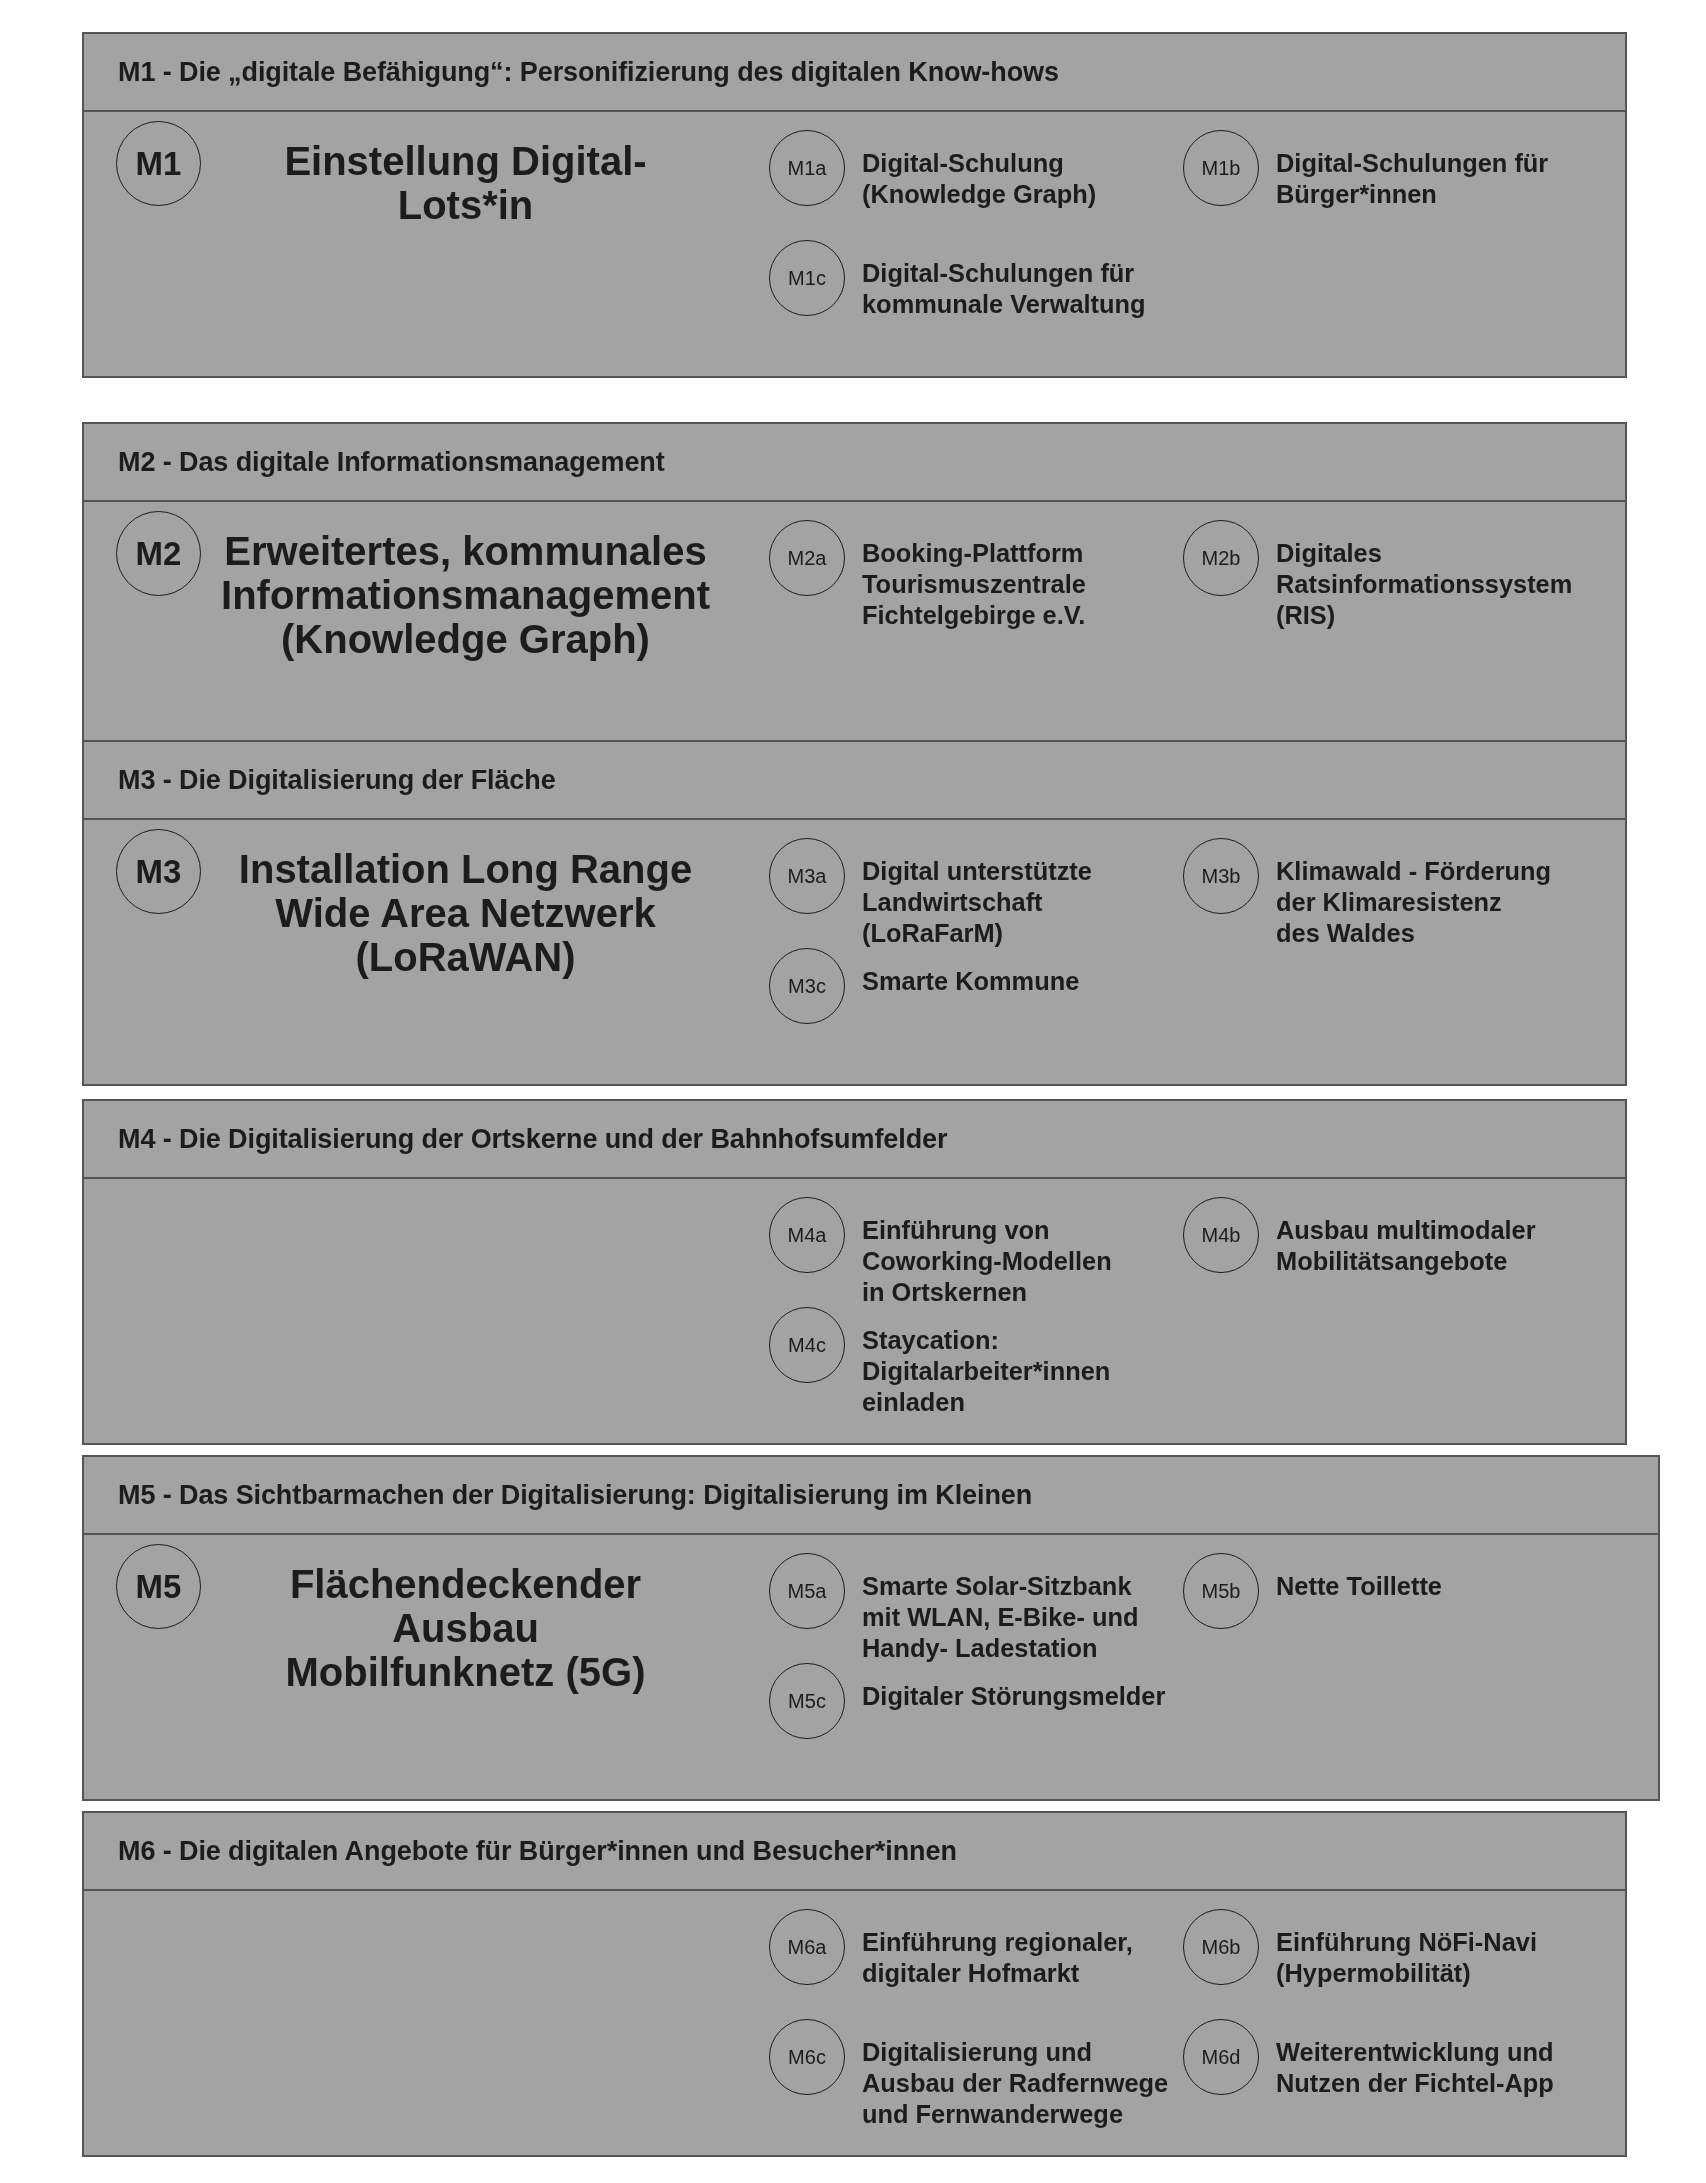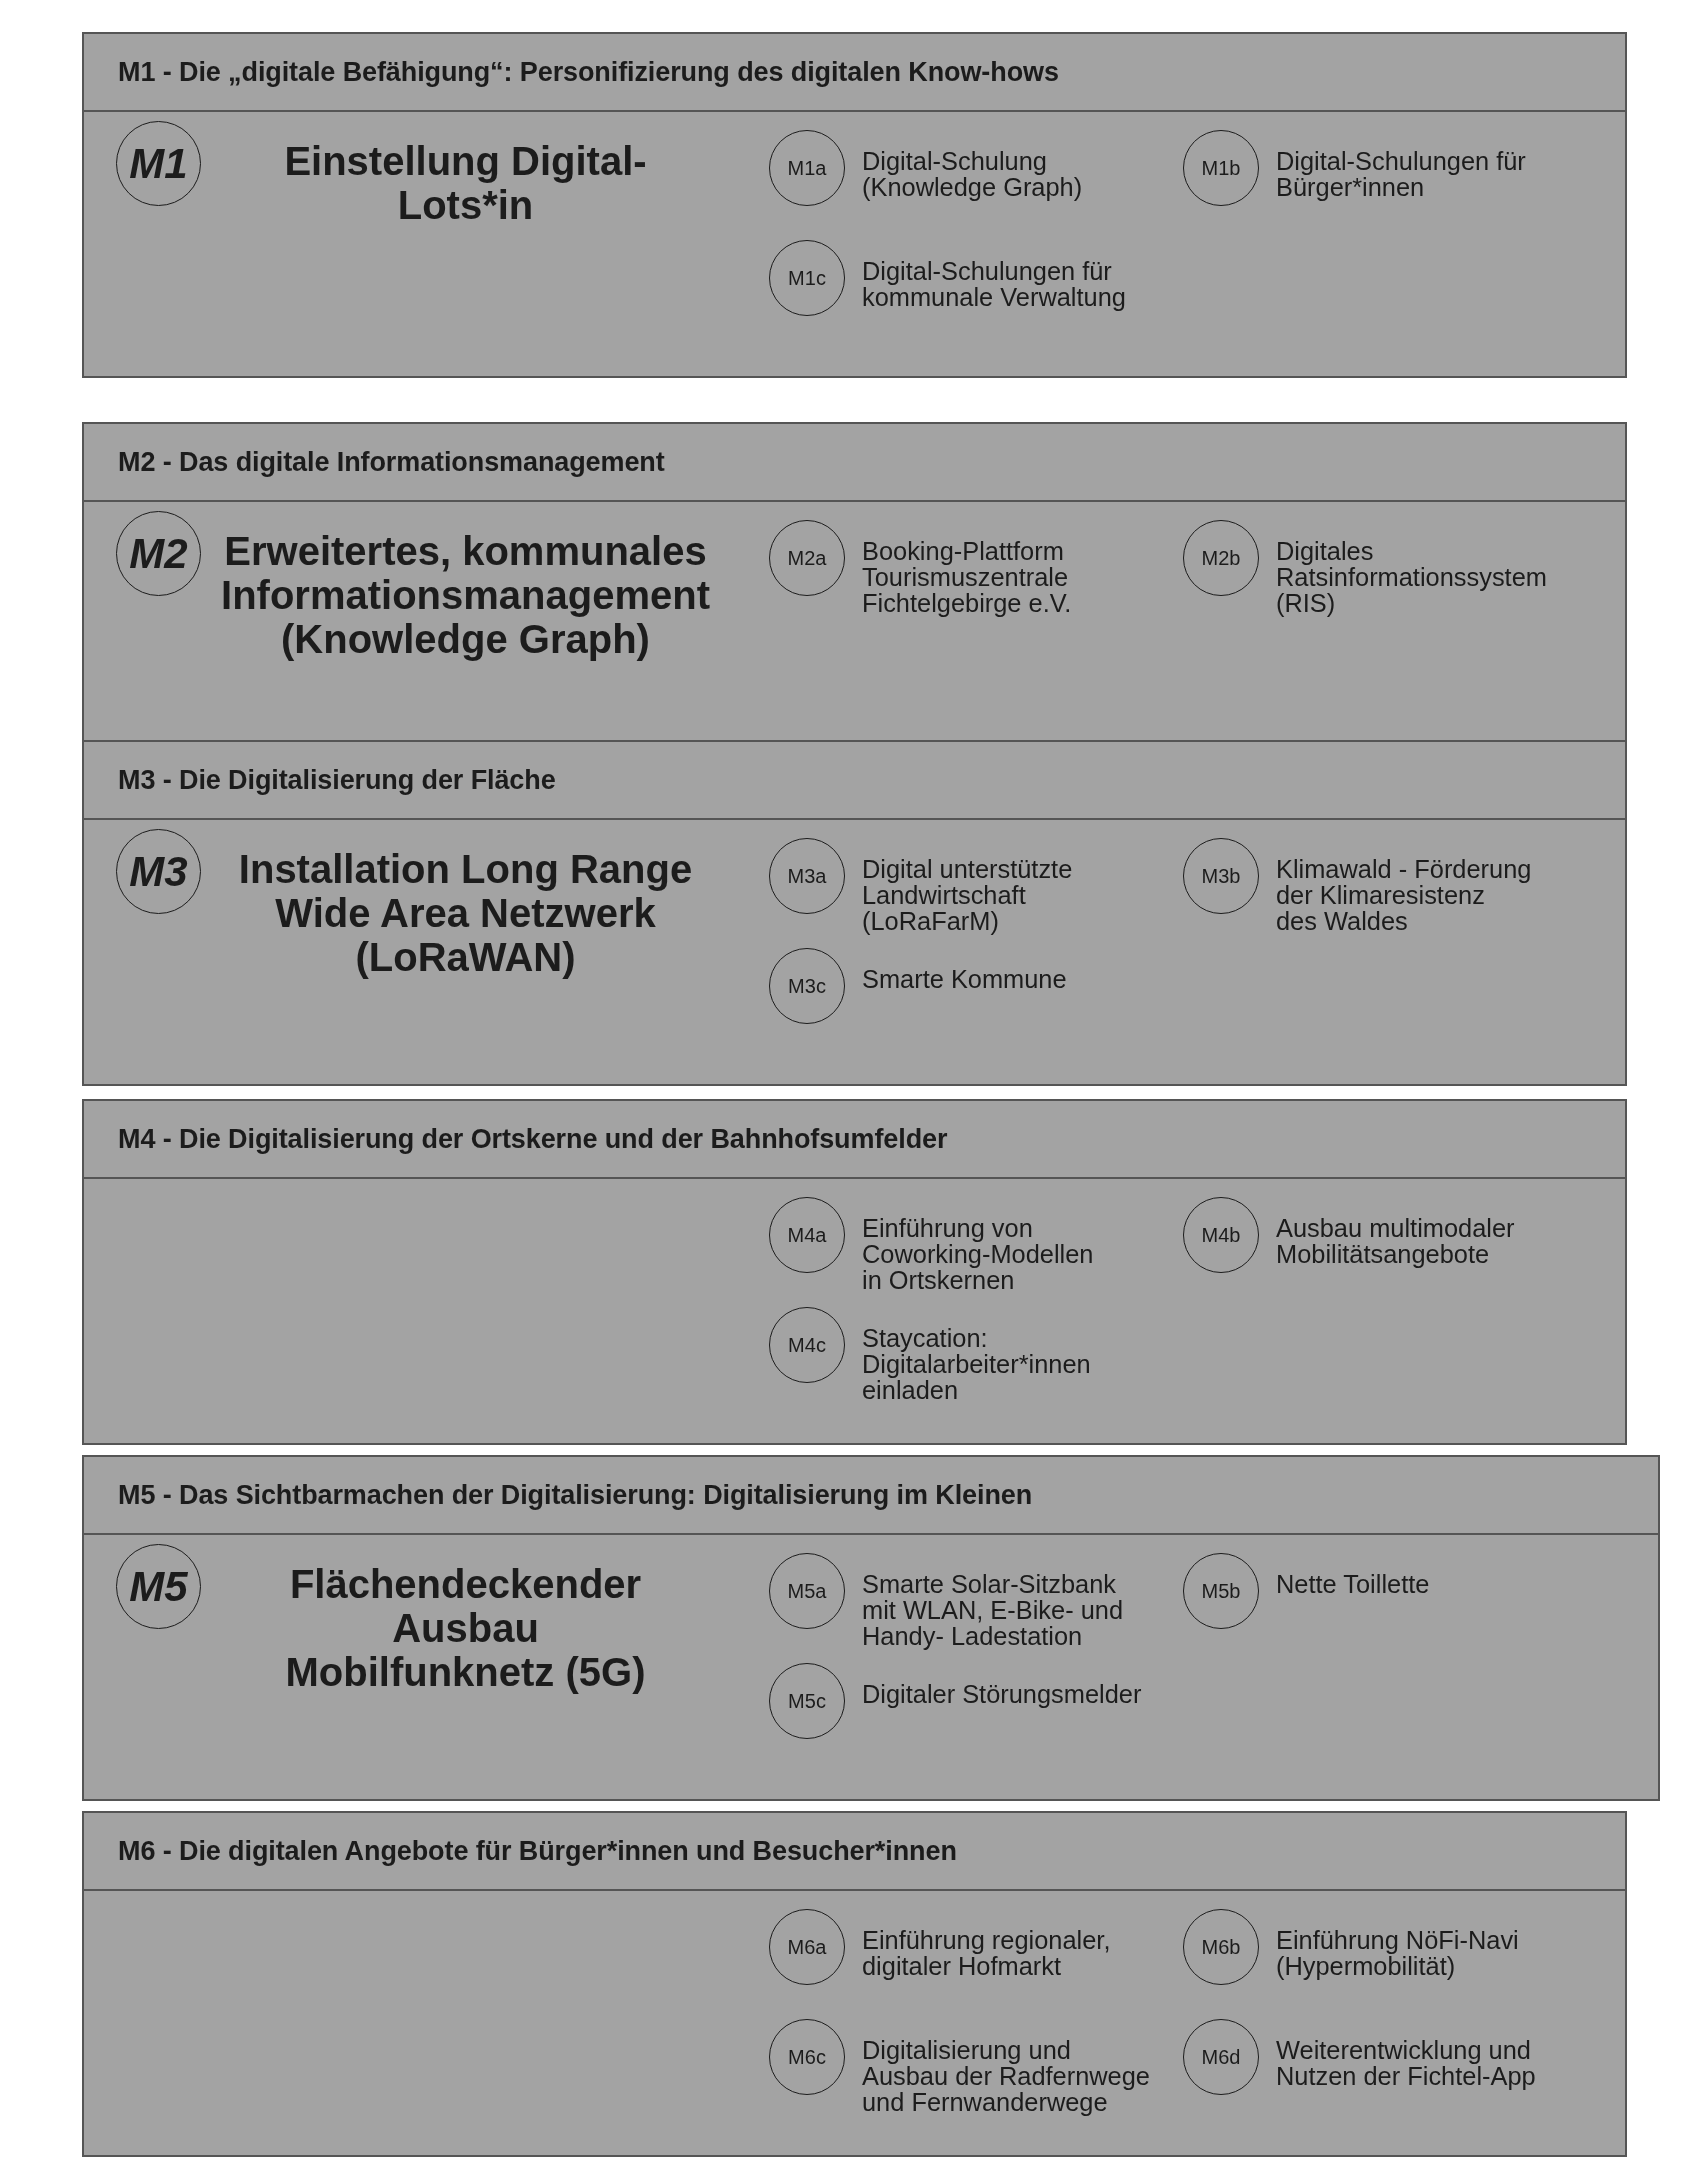--- a/index.html
+++ b/index.html
@@ -8,31 +8,31 @@
   .section { position: absolute; left: 82px; width: 1541px; height: 342px;
              border: 2.1px solid #555555; box-sizing: content-box; background: #a3a3a3; }
   .section-header { position: absolute; left: 0; top: 0; right: 0; height: 76px;
                     border-bottom: 2.1px solid #555555; }
   .section-title { position: absolute; left: 34px; top: 23.4px; font-size: 27px; font-weight: 600;
                    letter-spacing: -0.1px; white-space: nowrap; color: #1c1c1c; }
   .main { position: absolute; left: 32px; top: 87px; }
   .main-circle { position: absolute; left: 0; top: 0; width: 85px; height: 85px;
                  border: 1.7px solid #1c1c1c; border-radius: 50%; box-sizing: border-box;
                  display: flex; align-items: center; justify-content: center;
-                 font-size: 42px; font-weight: 600; color: #1c1c1c; font-style: italic; }
+                 font-size: 33px; font-weight: 600; color: #1c1c1c; }
   .main-title { position: absolute; left: 102px; top: 18px; width: 495px;
                 font-size: 40px; line-height: 44px; font-weight: 600; color: #1c1c1c;
                 white-space: pre-line; text-align: center; }
   .sub { position: absolute; }
   .sub-circle { position: absolute; left: 0; top: 0; width: 76px; height: 76px;
                 border: 1.7px solid #1c1c1c; border-radius: 50%; box-sizing: border-box;
                 display: flex; align-items: center; justify-content: center;
                 font-size: 20px; font-weight: 400; color: #1c1c1c; }
   .sub-text { position: absolute; left: 93px; top: 18px; width: 316px;
-              font-size: 25.4px; line-height: 26px; font-weight: 400; color: #1c1c1c;
+              font-size: 25.4px; line-height: 31px; font-weight: 700; color: #1c1c1c;
               white-space: pre-line; }
   .col1 { left: 685px; }
   .col2 { left: 1099px; }
   .row1 { top: 96px; }
   .row2 { top: 206px; }
 </style>
 </head>
 <body>
 
 <div class="section" style="top:32px;">

